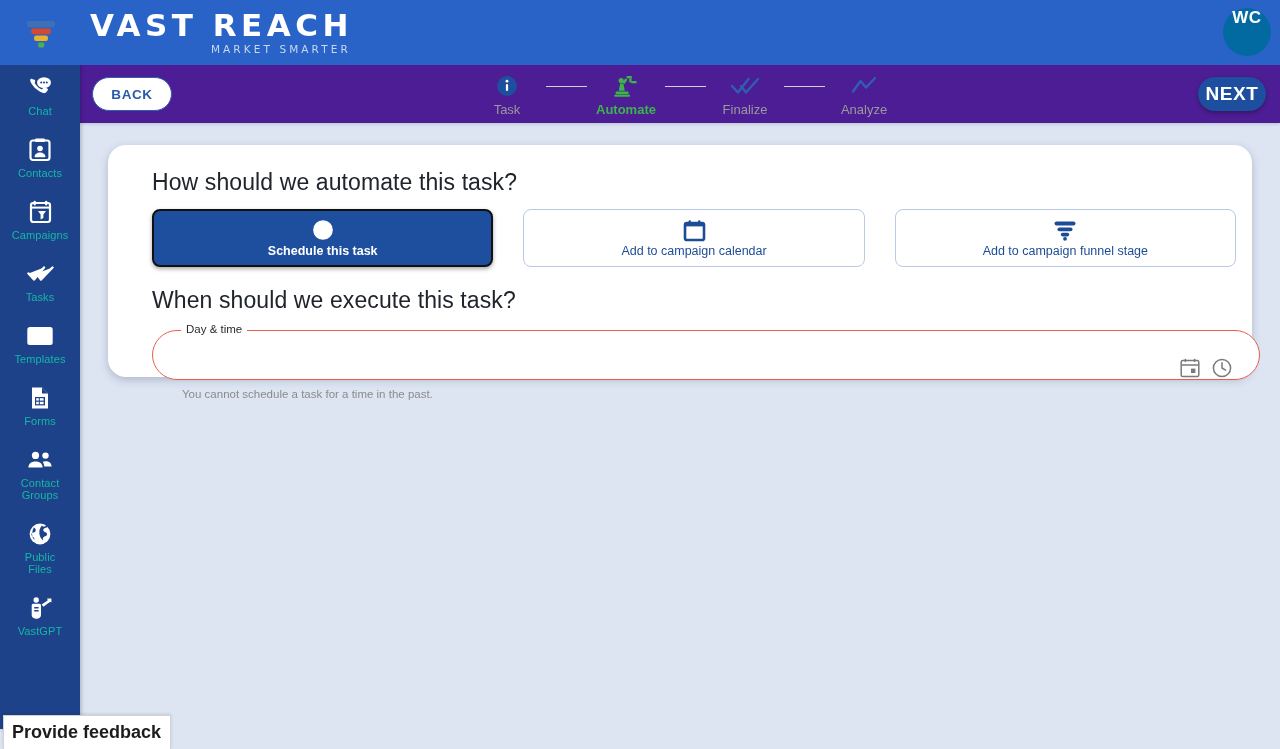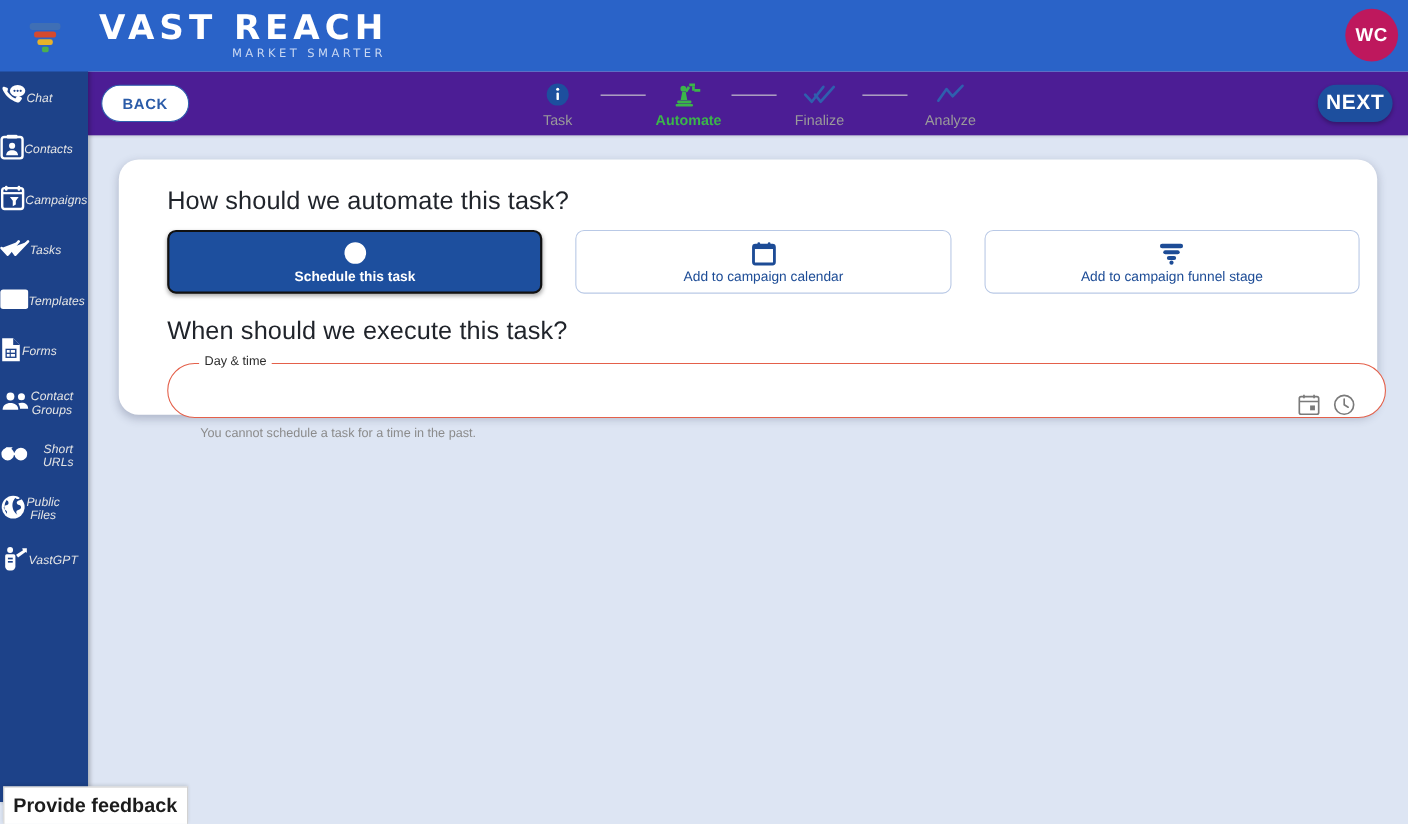--- a/index.html
+++ b/index.html
@@ -26,38 +26,38 @@
     color: #ffffff; font-size: 31px; font-weight: 700; letter-spacing: 4.5px;
     line-height: 1.03; font-family: "DejaVu Sans", sans-serif;
   }
   .brand-sub {
     color: #c8d7f2; font-size: 10.5px; letter-spacing: 3.1px; font-weight: 500;
     margin-top: 1px; margin-right: 2px; font-family: "DejaVu Sans", sans-serif;
   }
   .avatar {
     position: absolute; right: 9px; top: 8px;
     width: 48px; height: 48px; border-radius: 50%;
-    background: #be185d; color: #fff;
-    display: flex; align-items: center; justify-content: center;
+    background: #0369a1; color: #fff;
+    display: flex; justify-content: center;
     font-size: 17px; font-weight: 600; letter-spacing: .5px;
   }
 
   
   .sidebar {
     position: absolute; left: 0; top: 55px; width: 80px; height: 674px;
     background: #1d4289;
     border-top-right-radius: 3px;
     padding-top: 14px;
     z-index: 20;
     box-shadow: 1px 0 4px rgba(0,0,0,.25);
   }
   .nav-item {
-    display: flex; flex-direction: row; align-items: center;
-    color: #e5e5e5; text-decoration: none; padding: 6px 0 4px;
-    margin-bottom: 10px; cursor: pointer; font-style: italic;
+    display: flex; flex-direction: column; align-items: center;
+    color: #14b8a6; text-decoration: none; padding: 6px 0 4px;
+    margin-bottom: 10px; cursor: pointer;
   }
   .nav-item .ico { height: 26px; display: flex; align-items: center; justify-content: center; }
   .nav-item .lbl {
     font-size: 11px; line-height: 12px; text-align: center; margin-top: 4px;
     letter-spacing: .1px;
   }
   .nav-item svg { fill: #ffffff; }
 
   
   .stepbar {
@@ -260,31 +260,20 @@
           <path d="M2.4 16.4c0-4 3.2-6 7.1-6s7.1 2 7.1 6z"></path>
           <path d="M16.6 10.8c1-.4 2-.6 3-.6 3.4 0 6 1.8 6 5.4h-7.4c0-1.8-.6-3.4-1.6-4.8z"></path>
         </svg>
       </span>
       <span class="lbl">
         <span>Contact</span><br>
         <span>Groups</span>
       </span>
     </div>
 
-    <div class="nav-item">
-      <span class="ico">
-        <svg width="26" height="16" viewBox="0 0 26 16" fill="none" stroke="#fff" stroke-width="2.2" stroke-linecap="round">
-          <path d="M11 8H9.2a4.1 4.1 0 0 1 0-5.2h-3a4.1 4.1 0 0 0 0 5.2"></path>
-          <rect x="2.4" y="3.1" width="9.2" height="9.4" rx="4.6"></rect>
-          <rect x="14.4" y="3.1" width="9.2" height="9.4" rx="4.6"></rect>
-          <path d="M9.8 7.8h6.4"></path>
-        </svg>
-      </span>
-      <span class="lbl">Short URLs</span>
-    </div>
 
     <div class="nav-item">
       <span class="ico">
         <svg width="24" height="24" viewBox="0 0 24 24">
           <circle cx="12" cy="12" r="10.4"></circle>
           <path d="M6 5.6c1.6 1 2.2 2.6 1.4 3.8-.9 1.3-3 .6-3.8 2.2-.6 1.3.3 2.6 1.6 3.3 1.3.7 1.4 2 1 3.2A10.4 10.4 0 0 1 6 5.6z" fill="#1d4289"></path>
           <path d="M14 3.4c.7 1.4 2.6 1.5 3.6.7.8-.6 1.8-.2 2.3.6-1.2 1.2-3.3 1-4.3 2.3-1 1.3.2 3 1.8 3.2 1.5.2 2.2 1.8 1.4 3-.8 1.2-2.7 1-3.6 2.2-.8 1.1-.3 2.6.6 3.5A10.3 10.3 0 0 1 14 3.4z" fill="#1d4289"></path>
         </svg>
       </span>
       <span class="lbl">

